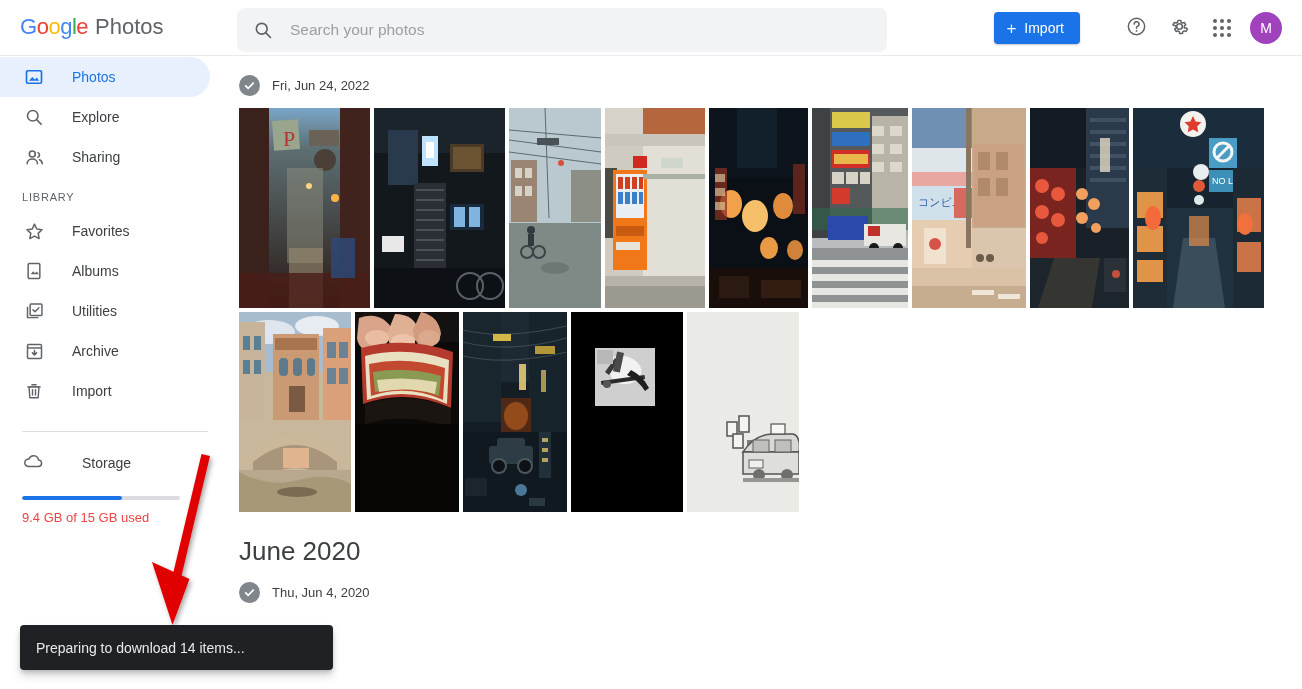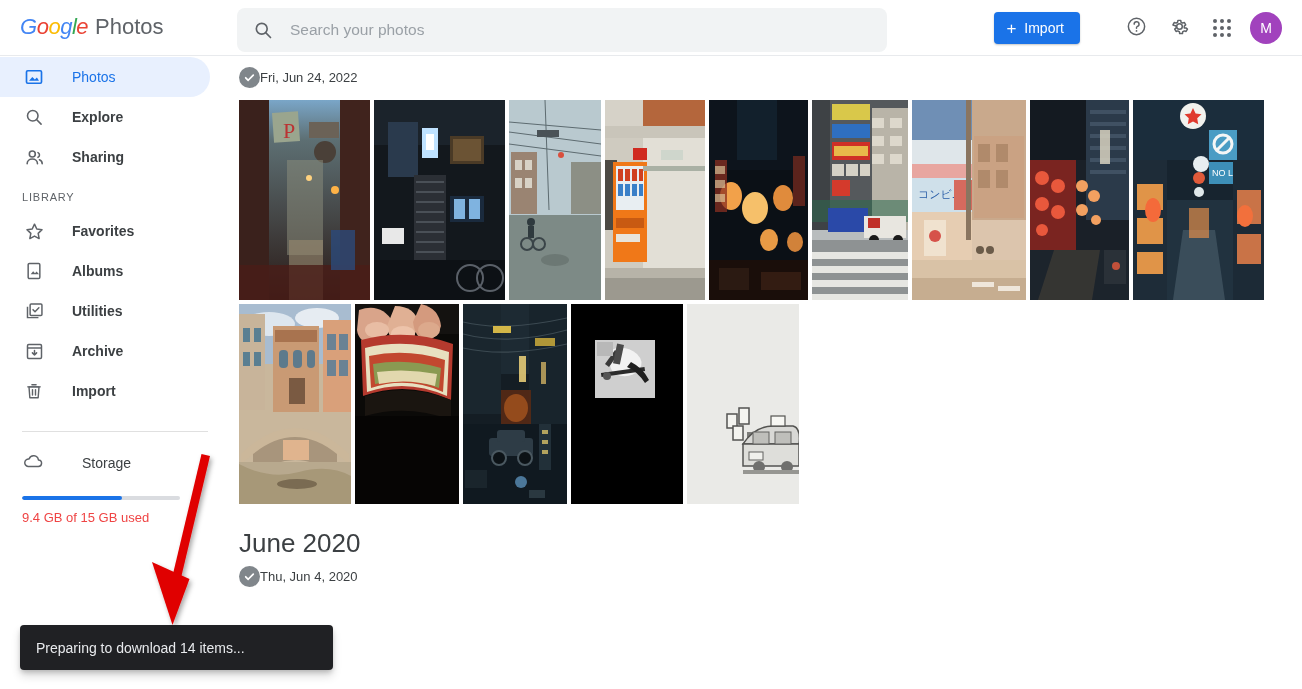--- a/index.html
+++ b/index.html
@@ -18,21 +18,21 @@
     width: 1302px; height: 56px;
     background: #ffffff;
     border-bottom: 1px solid #e8eaed;
     display: flex; align-items: center;
   }
   .brand {
     position: absolute; left: 20px; top: 14px;
     font-size: 22px; letter-spacing: 0px;
     display: flex; align-items: baseline; gap: 7px;
   }
-  .g-logo { font-size: 22px; font-weight: 400; letter-spacing: -0.5px; font-style: italic; }
+  .g-logo { font-size: 22px; font-weight: 400; letter-spacing: -0.5px; }
   .g-logo span { font-family: "Liberation Sans", sans-serif; }
   .g-b { color: #4285F4; }
   .g-r { color: #EA4335; }
   .g-y { color: #FBBC05; }
   .g-g { color: #34A853; }
   .brand-word { color: #5f6368; font-size: 22px; font-weight: 400; }
 
   .searchbar {
     position: absolute; left: 237px; top: 8px;
     width: 650px; height: 44px;
@@ -99,21 +99,21 @@
     display: flex; align-items: center;
     cursor: pointer;
     color: #3c4043;
     font-size: 14px;
   }
   .nav-item .ni-ico {
     width: 24px; height: 24px; margin-left: 22px;
     display: flex; align-items: center; justify-content: center;
     flex: 0 0 24px;
   }
-  .nav-item .ni-label { margin-left: 26px; font-size: 14px; font-weight: 700; }
+  .nav-item .ni-label { margin-left: 26px; font-size: 14px; font-weight: 400; }
   .nav-item.active { background: #e8f0fe; color: #1a73e8; }
   .nav-item.active .ni-label { color: #1a73e8; font-weight: 500; }
 
   .lib-head {
     font-size: 11px; color: #5f6368; font-weight: 500;
     letter-spacing: .8px; padding: 14px 0 8px 22px;
   }
 
   .divider {
     height: 1px; background: #e0e0e0;
@@ -145,22 +145,22 @@
     position: absolute; left: 230px; top: 57px;
     width: 1072px; height: 632px;
     overflow: hidden; background: #fff;
   }
   .section { padding: 0 0 0 9px; }
   .month-title {
     font-size: 26px; color: #3c4043; font-weight: 400;
     padding: 55px 0 0 0; line-height: 1;
   }
   .day-row {
-    display: flex; align-items: center; gap: 0;
-    margin-top: 10px; margin-bottom: 12px;
+    display: flex; align-items: center; gap: 12px;
+    margin-top: 18px; margin-bottom: 12px;
   }
   .check-circle {
     width: 21px; height: 21px; border-radius: 50%;
     background: #80868b;
     display: flex; align-items: center; justify-content: center;
     cursor: pointer; flex: 0 0 21px;
   }
   .day-label { font-size: 13px; color: #3c4043; font-weight: 500; }
 
   .photo-row { display: flex; gap: 4px; margin-bottom: 4px; }

